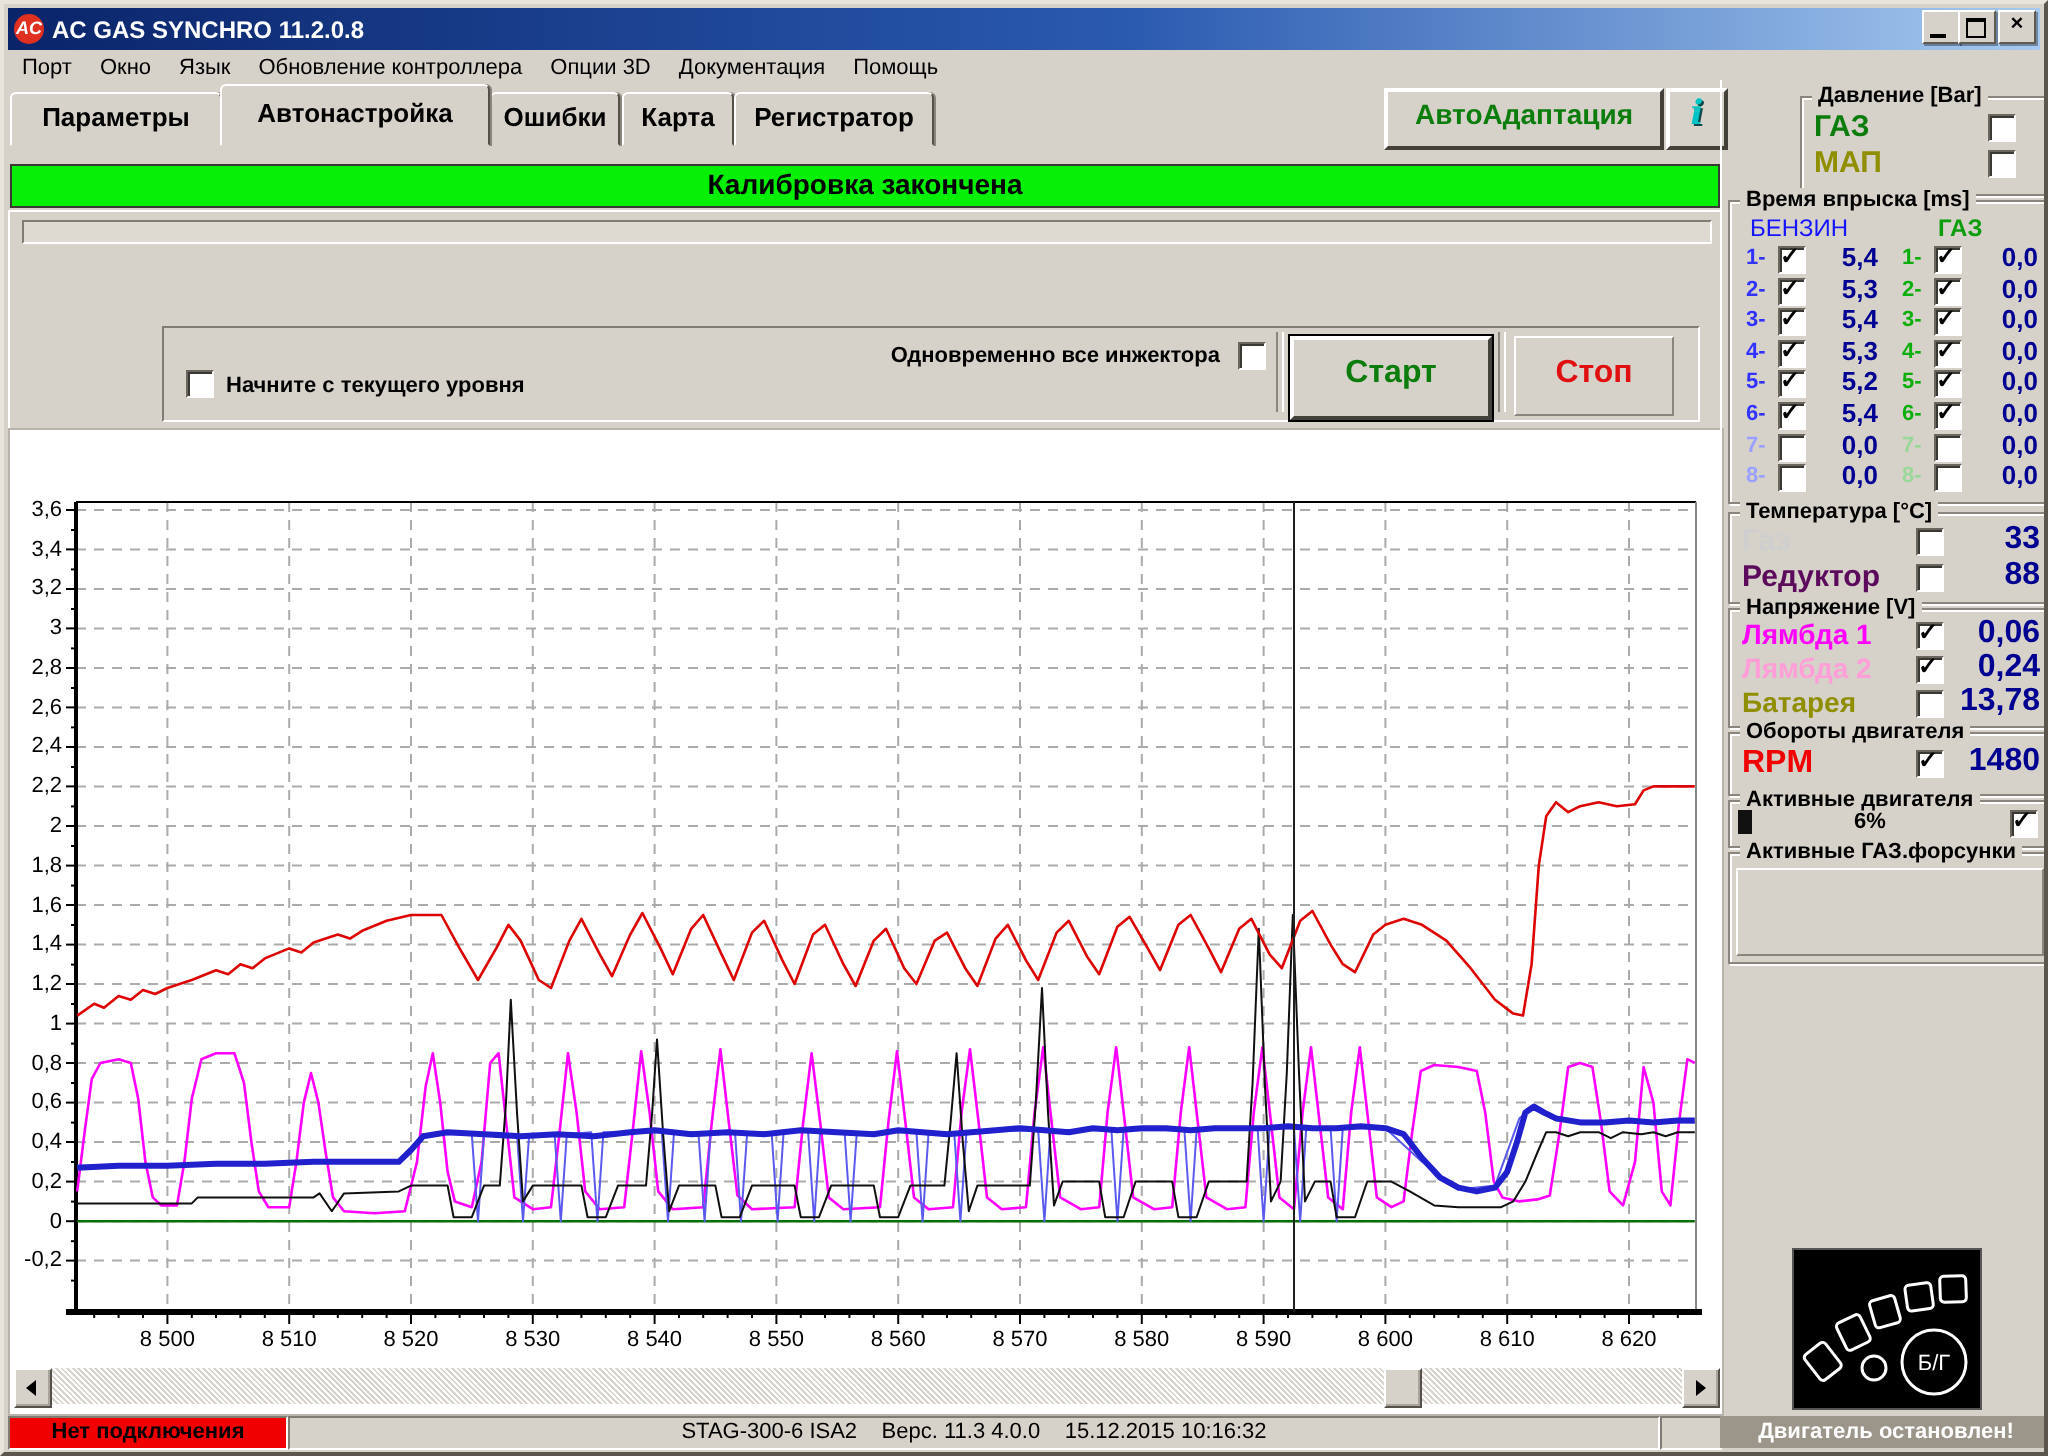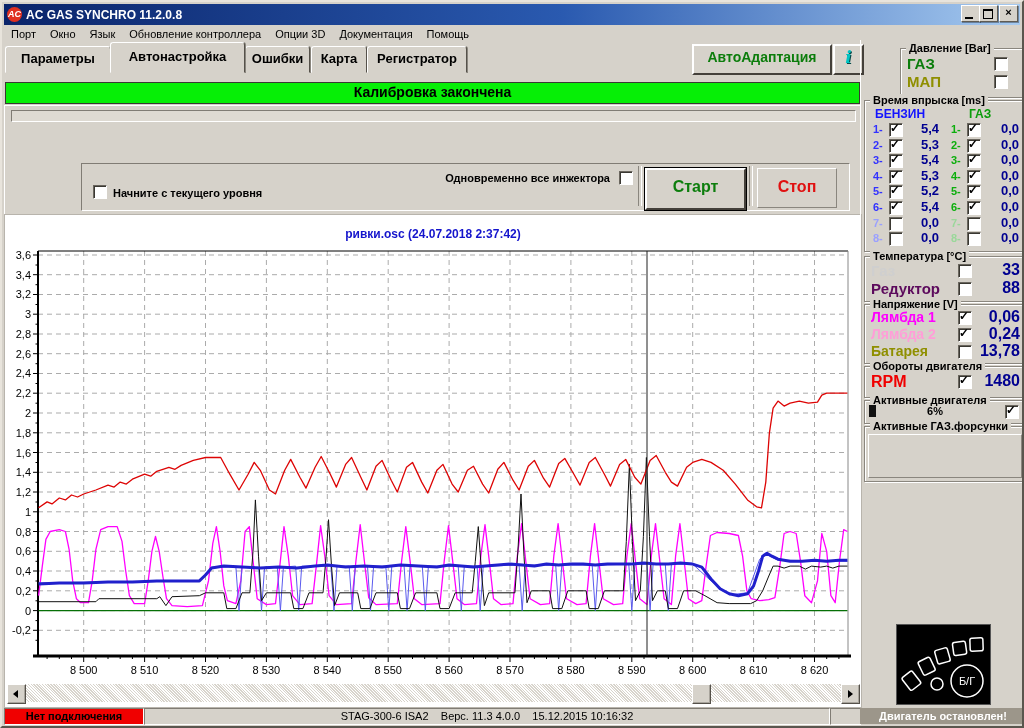--- a/index.html
+++ b/index.html
@@ -131,21 +131,20 @@
   <span id="chk-current-label">Начните с текущего уровня</span>
   <span id="chk-all-label">Одновременно все инжектора</span>
   <span class="cb" style="left:614px;top:65px;"></span>
   <div class="vsep" style="left:633px;"></div>
   <div id="btn-start" class="abs">Старт</div>
   <div class="vsep" style="left:744px;"></div>
   <div id="btn-stop" class="abs">Стоп</div>
 </div>
 
 <div id="chart-panel" class="abs">
-  <div id="chart-title" class="abs">ривки.osc  (24.07.2018 2:37:42)</div>
   <div id="plot-labels">
       <span class="ylab" style="left: 0px; top: 33.9512px;">3,6</span>
       <span class="ylab" style="left: 0px; top: 53.7073px;">3,4</span>
       <span class="ylab" style="left: 0px; top: 73.4634px;">3,2</span>
       <span class="ylab" style="left: 0px; top: 93.2195px;">3</span>
       <span class="ylab" style="left: 0px; top: 112.976px;">2,8</span>
       <span class="ylab" style="left: 0px; top: 132.732px;">2,6</span>
       <span class="ylab" style="left: 0px; top: 152.488px;">2,4</span>
       <span class="ylab" style="left: 0px; top: 172.244px;">2,2</span>
       <span class="ylab" style="left: 0px; top: 192px;">2</span>
@@ -342,21 +341,21 @@
     <div class="group-title">Давление [Bar]</div>
   <span class="rrow-label" style="top: 6px; font-size: 15px; color: rgb(12, 125, 12);">ГАЗ</span>
       <span class="cb" style="left: 93px; top: 8px;"></span>
       <span class="val" style="top: 5px; font-size: 16px;">1,29</span>
       <span class="rrow-label" style="top: 24px; font-size: 15px; color: rgb(143, 143, 0);">МАП</span>
       <span class="cb" style="left: 93px; top: 26px;"></span>
       <span class="val" style="top: 23px; font-size: 16px;">0,45</span>
     </div>
   <div class="group" style="left:3px;top:60px;width:158px;height:150px;" id="grp-injection">
     <div class="group-title">Время впрыска [ms]</div>
-    <span style="position:absolute;left:10px;top:6px;font-size:12px;font-weight:bold;color:#1414ff;">БЕНЗИН</span>
+    <span style="position:absolute;left:10px;top:6px;font-size:12px;font-weight:normal;color:#1414ff;">БЕНЗИН</span>
     <span style="position:absolute;left:104px;top:6px;font-size:12px;font-weight:bold;color:#0c9d0c;">ГАЗ</span>
   <span class="inj-num" style="left: 8px; top: 22px; color: rgb(50, 50, 255);">1-</span>
       <span class="cb on" style="left: 24px; top: 22px;"></span>
       <span class="inj-val" style="left: 44px; top: 20px; width: 30px;">5,4</span>
       <span class="inj-num" style="left: 86px; top: 22px; color: rgb(12, 174, 12);">1-</span>
       <span class="cb on" style="left: 102px; top: 22px;"></span>
       <span class="inj-val" style="left: 124px; top: 20px; width: 30px;">0,0</span>
       <span class="inj-num" style="left: 8px; top: 37.6px; color: rgb(50, 50, 255);">2-</span>
       <span class="cb on" style="left: 24px; top: 37.6px;"></span>
       <span class="inj-val" style="left: 44px; top: 35.6px; width: 30px;">5,3</span>

